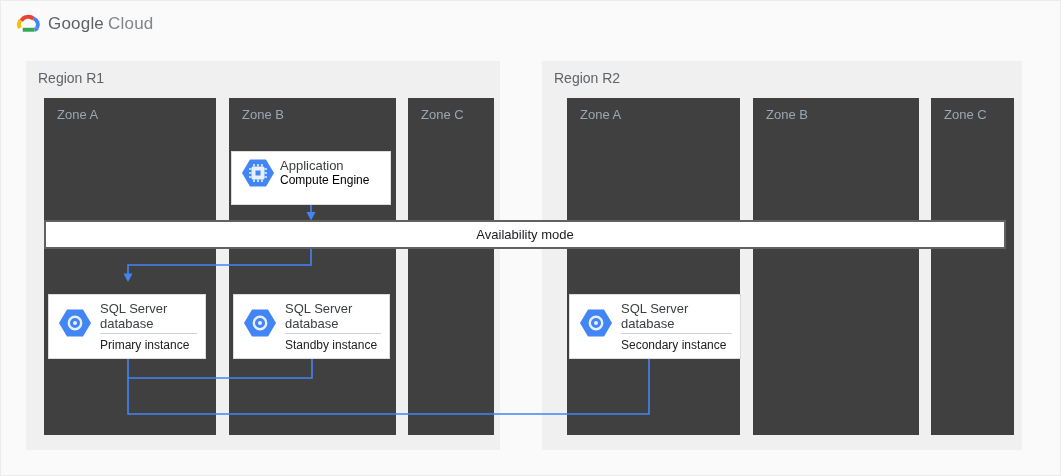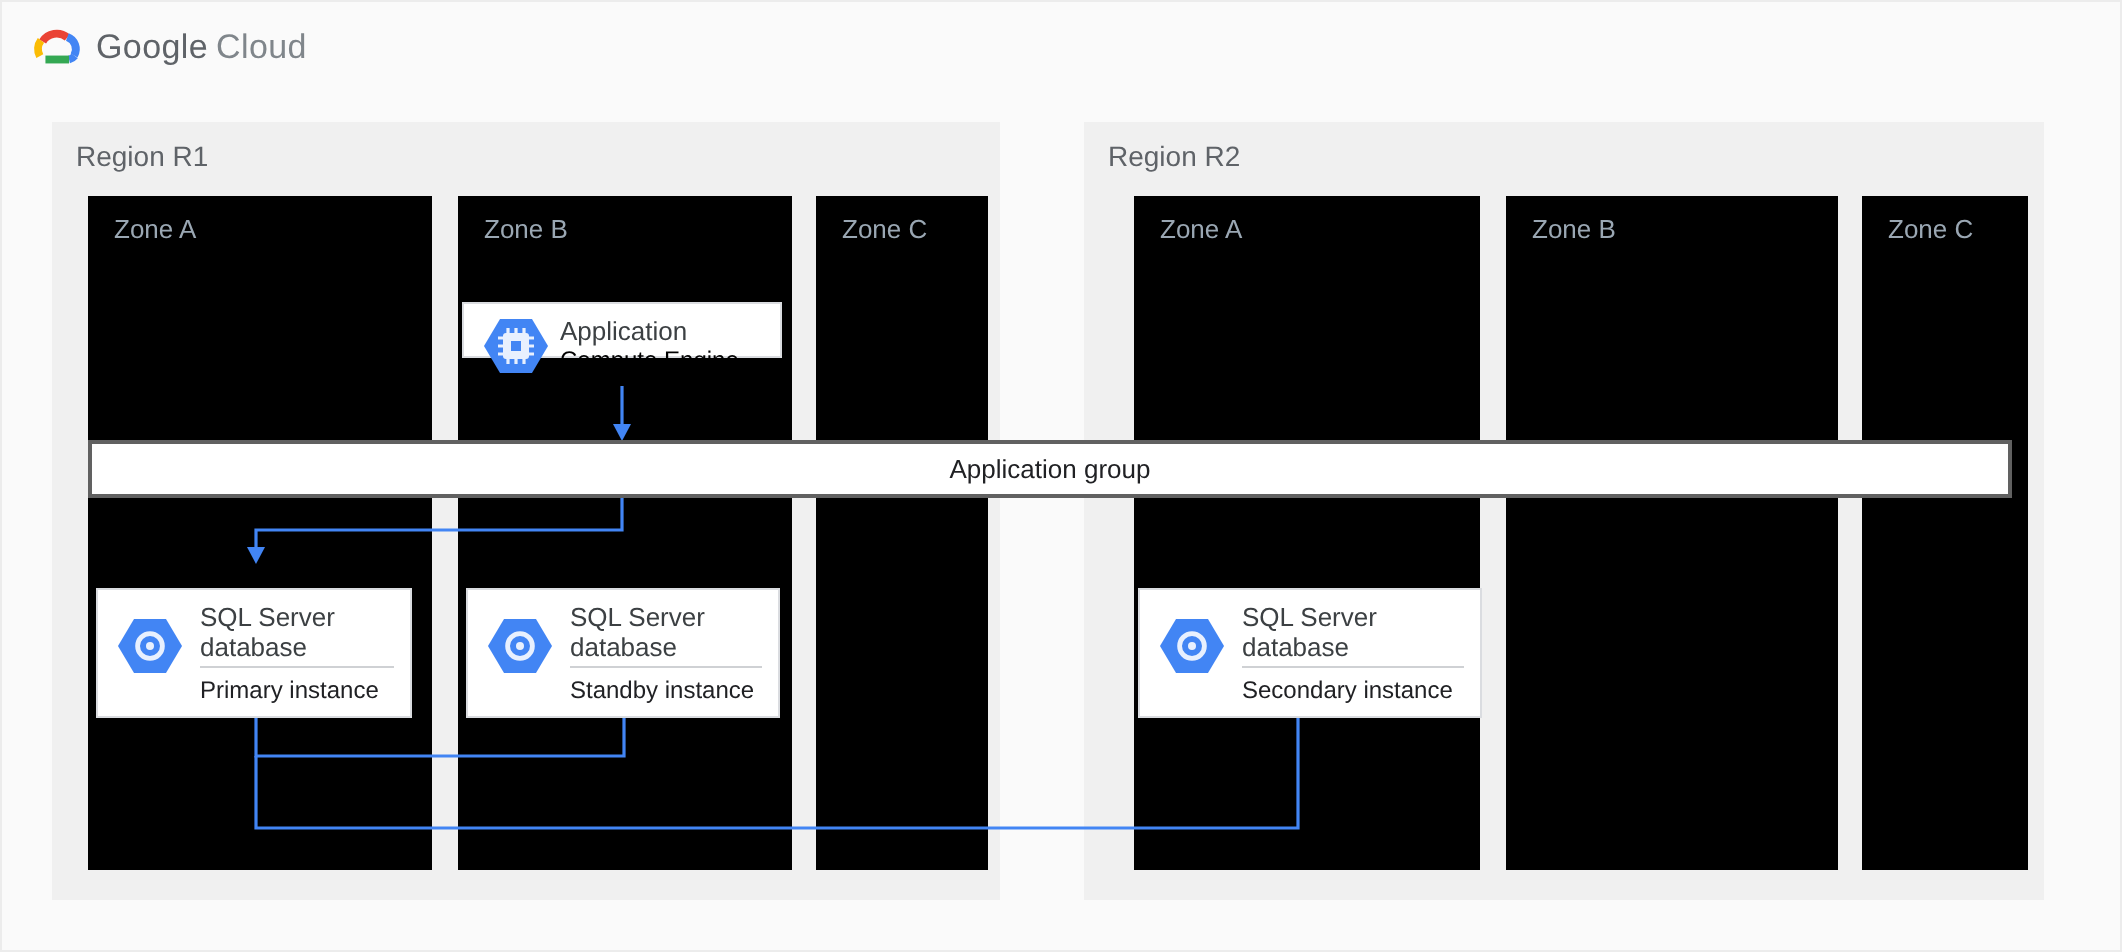--- a/index.html
+++ b/index.html
@@ -10,32 +10,32 @@
   
   .logo{position:absolute;left:13px;top:11px;display:flex;align-items:flex-end;gap:7px;}
   .logo svg{display:block;}
   .logo .brand{font-size:17px;letter-spacing:.2px;}
   .logo .g1{color:#5f6368;font-weight:500;}
   .logo .g2{color:#80868b;font-weight:400;margin-left:4px;}
 
   
   .region{position:absolute;background:#f0f0f0;}
   .region-label{position:absolute;left:12px;top:9px;font-size:14px;color:#5f6368;}
-  .zone{position:absolute;background:#000000;}
+  .zone{position:absolute;background:#404040;}
   .zone-label{position:absolute;left:13px;top:9px;font-size:13px;color:#9aa7b3;}
 
   
   .avail-bar{position:absolute;left:43px;top:219px;width:962px;height:29px;background:#fff;
              border:2px solid #616161;box-sizing:border-box;display:flex;align-items:center;justify-content:center;}
   .avail-bar span{font-size:13px;color:#202124;}
 
   
   .card{position:absolute;background:#fff;border:1px solid #dadce0;box-sizing:border-box;}
   .card .hex{position:absolute;left:9px;}
-  .app-card{left:230px;top:150px;width:160px;height:28px;}
+  .app-card{left:230px;top:150px;width:160px;height:54px;}
   .app-card .hex{top:6px;}
   .app-title{position:absolute;left:48px;top:6px;font-size:13px;color:#3c4043;font-weight:500;}
   .app-sub{position:absolute;left:48px;top:21px;font-size:12px;color:#000000;}
 
   .sql-card{top:293px;height:65px;}
   .sql-card .hex{top:13px;}
   .sql-title{position:absolute;left:51px;top:6px;font-size:13px;line-height:15px;color:#3c4043;font-weight:500;width:100px;}
   .sql-div{position:absolute;left:51px;right:8px;top:38px;border-top:1px solid #cfd1d4;}
   .sql-sub{position:absolute;left:51px;top:43px;font-size:12px;color:#202124;}
 
@@ -107,21 +107,21 @@
     </g>
     <g fill="#4285f4">
       <polygon points="305.5,211 314.5,211 310,219.5"></polygon>
       <polygon points="122.5,272.5 131.5,272.5 127,281"></polygon>
       <polygon points="306.5,352.5 315.5,352.5 311,344"></polygon>
       <polygon points="643.5,352.5 652.5,352.5 648,344"></polygon>
     </g>
   </svg>
 
   <div class="avail-bar">
-    <span>Application group</span>
+    <span>Availability mode</span>
   </div>
 
   <div class="card app-card">
     <span class="hex">
       <svg width="34" height="30" viewBox="0 0 34 30">
         <polygon points="9,1.5 25,1.5 33,15 25,28.5 9,28.5 1,15" fill="#4285f4"></polygon>
         <g stroke="#e8f0fe" stroke-width="1.6">
           <path d="M13,8.5 V6 M17,8.5 V6 M21,8.5 V6"></path>
           <path d="M13,21.5 V24 M17,21.5 V24 M21,21.5 V24"></path>
           <path d="M10.5,11 H8 M10.5,15 H8 M10.5,19 H8"></path>

